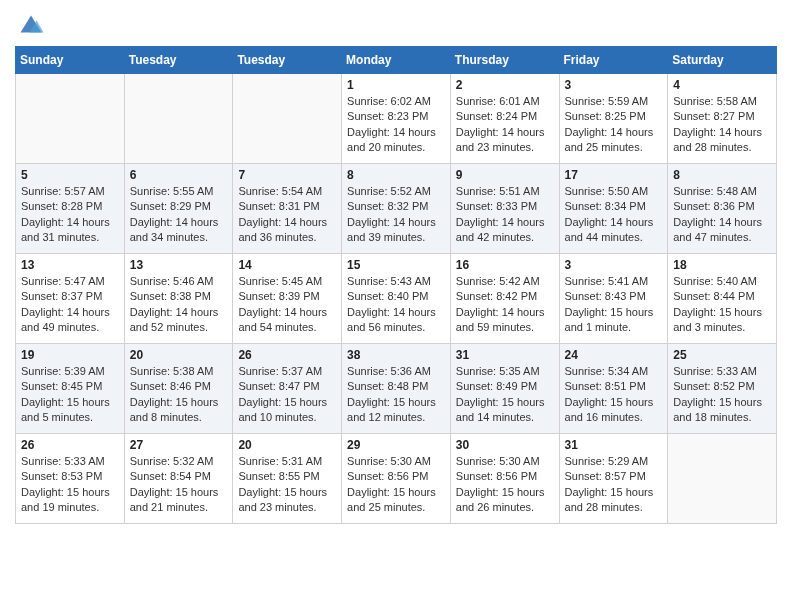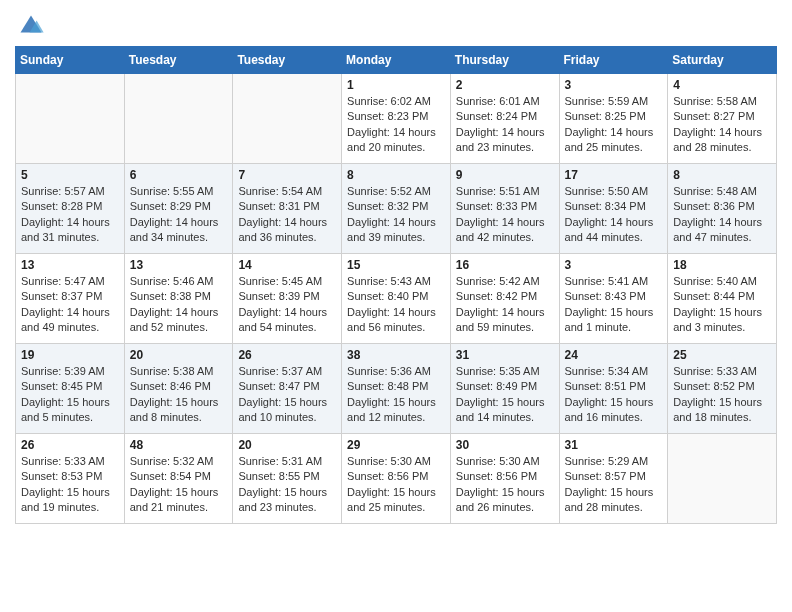--- a/index.html
+++ b/index.html
@@ -244,21 +244,21 @@
             <span class="day-number">25</span>
             <div class="day-info">Sunrise: 5:33 AM<br>Sunset: 8:52 PM<br>Daylight: 15 hours and 18 minutes.</div>
           </td>
         </tr>
         <tr>
           <td>
             <span class="day-number">26</span>
             <div class="day-info">Sunrise: 5:33 AM<br>Sunset: 8:53 PM<br>Daylight: 15 hours and 19 minutes.</div>
           </td>
           <td>
-            <span class="day-number">48</span>
+            <span class="day-number">27</span>
             <div class="day-info">Sunrise: 5:32 AM<br>Sunset: 8:54 PM<br>Daylight: 15 hours and 21 minutes.</div>
           </td>
           <td>
             <span class="day-number">20</span>
             <div class="day-info">Sunrise: 5:31 AM<br>Sunset: 8:55 PM<br>Daylight: 15 hours and 23 minutes.</div>
           </td>
           <td>
             <span class="day-number">29</span>
             <div class="day-info">Sunrise: 5:30 AM<br>Sunset: 8:56 PM<br>Daylight: 15 hours and 25 minutes.</div>
           </td>

